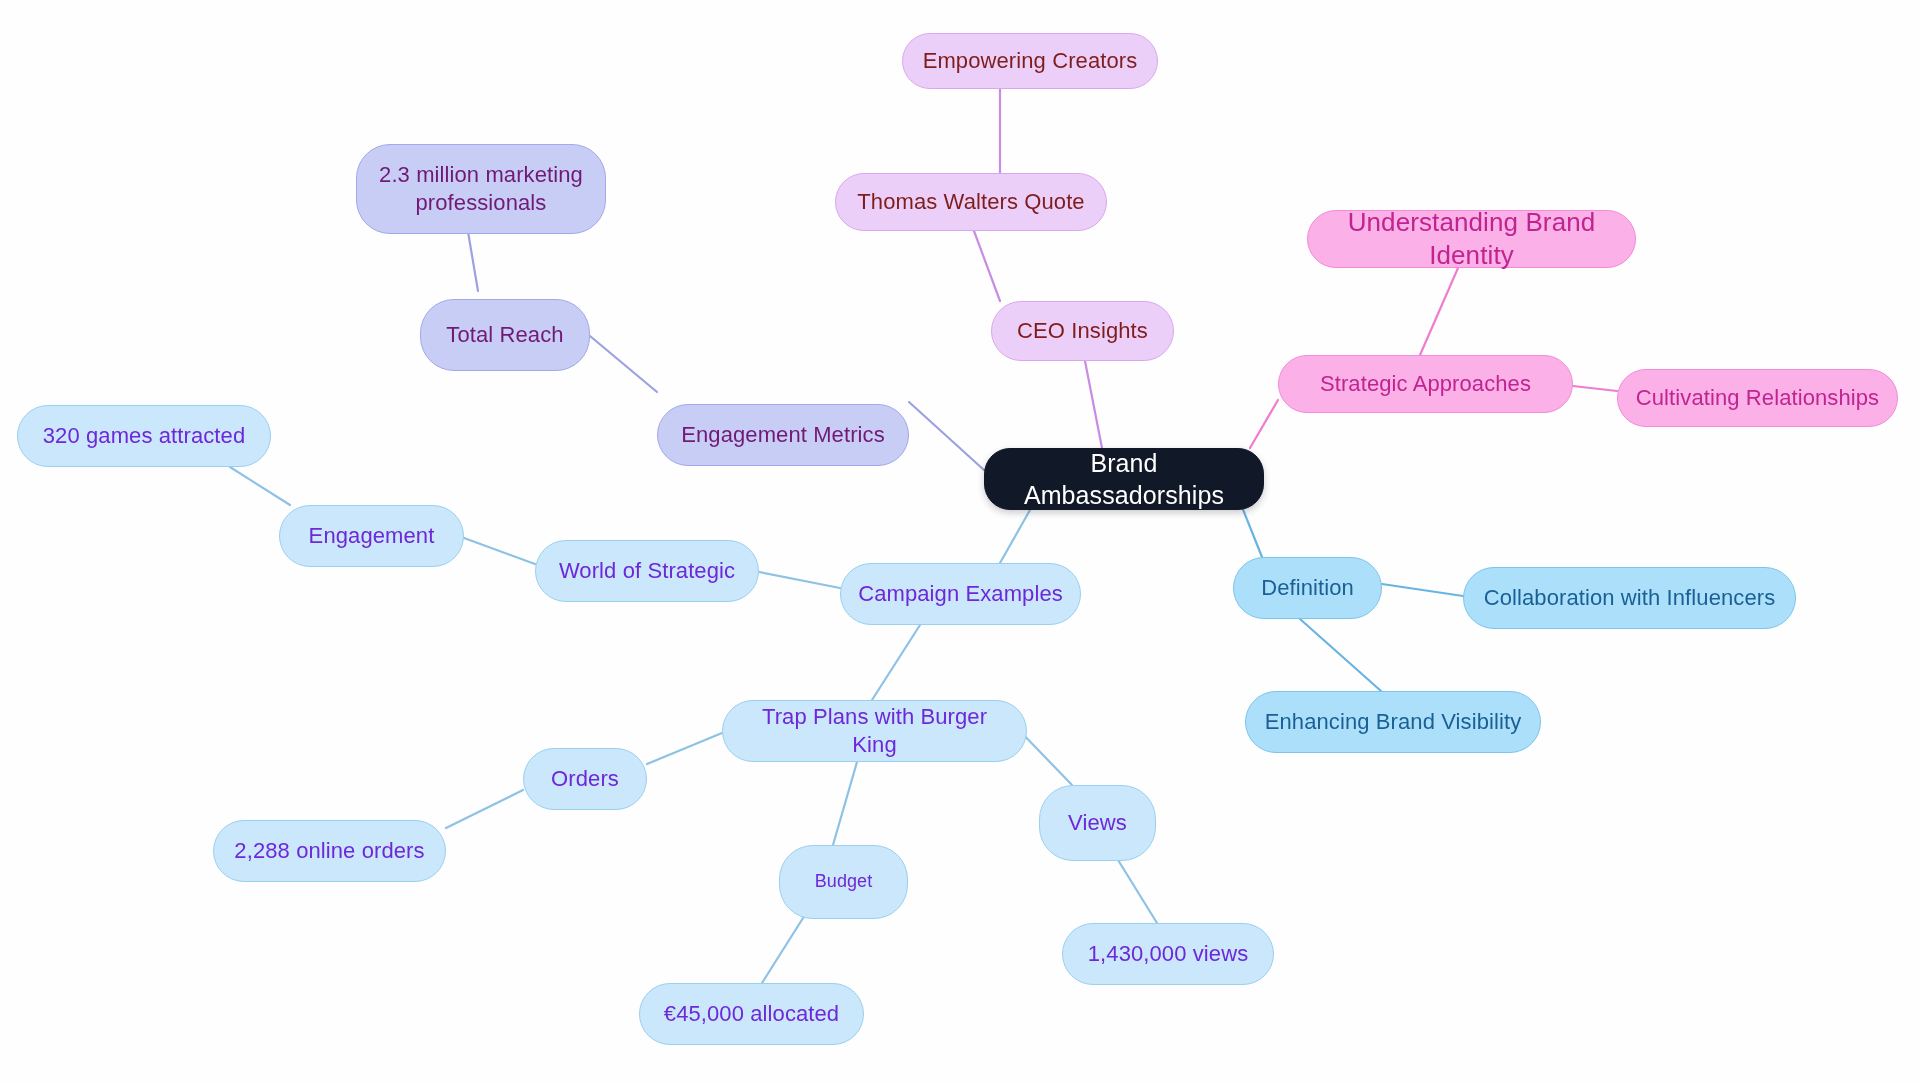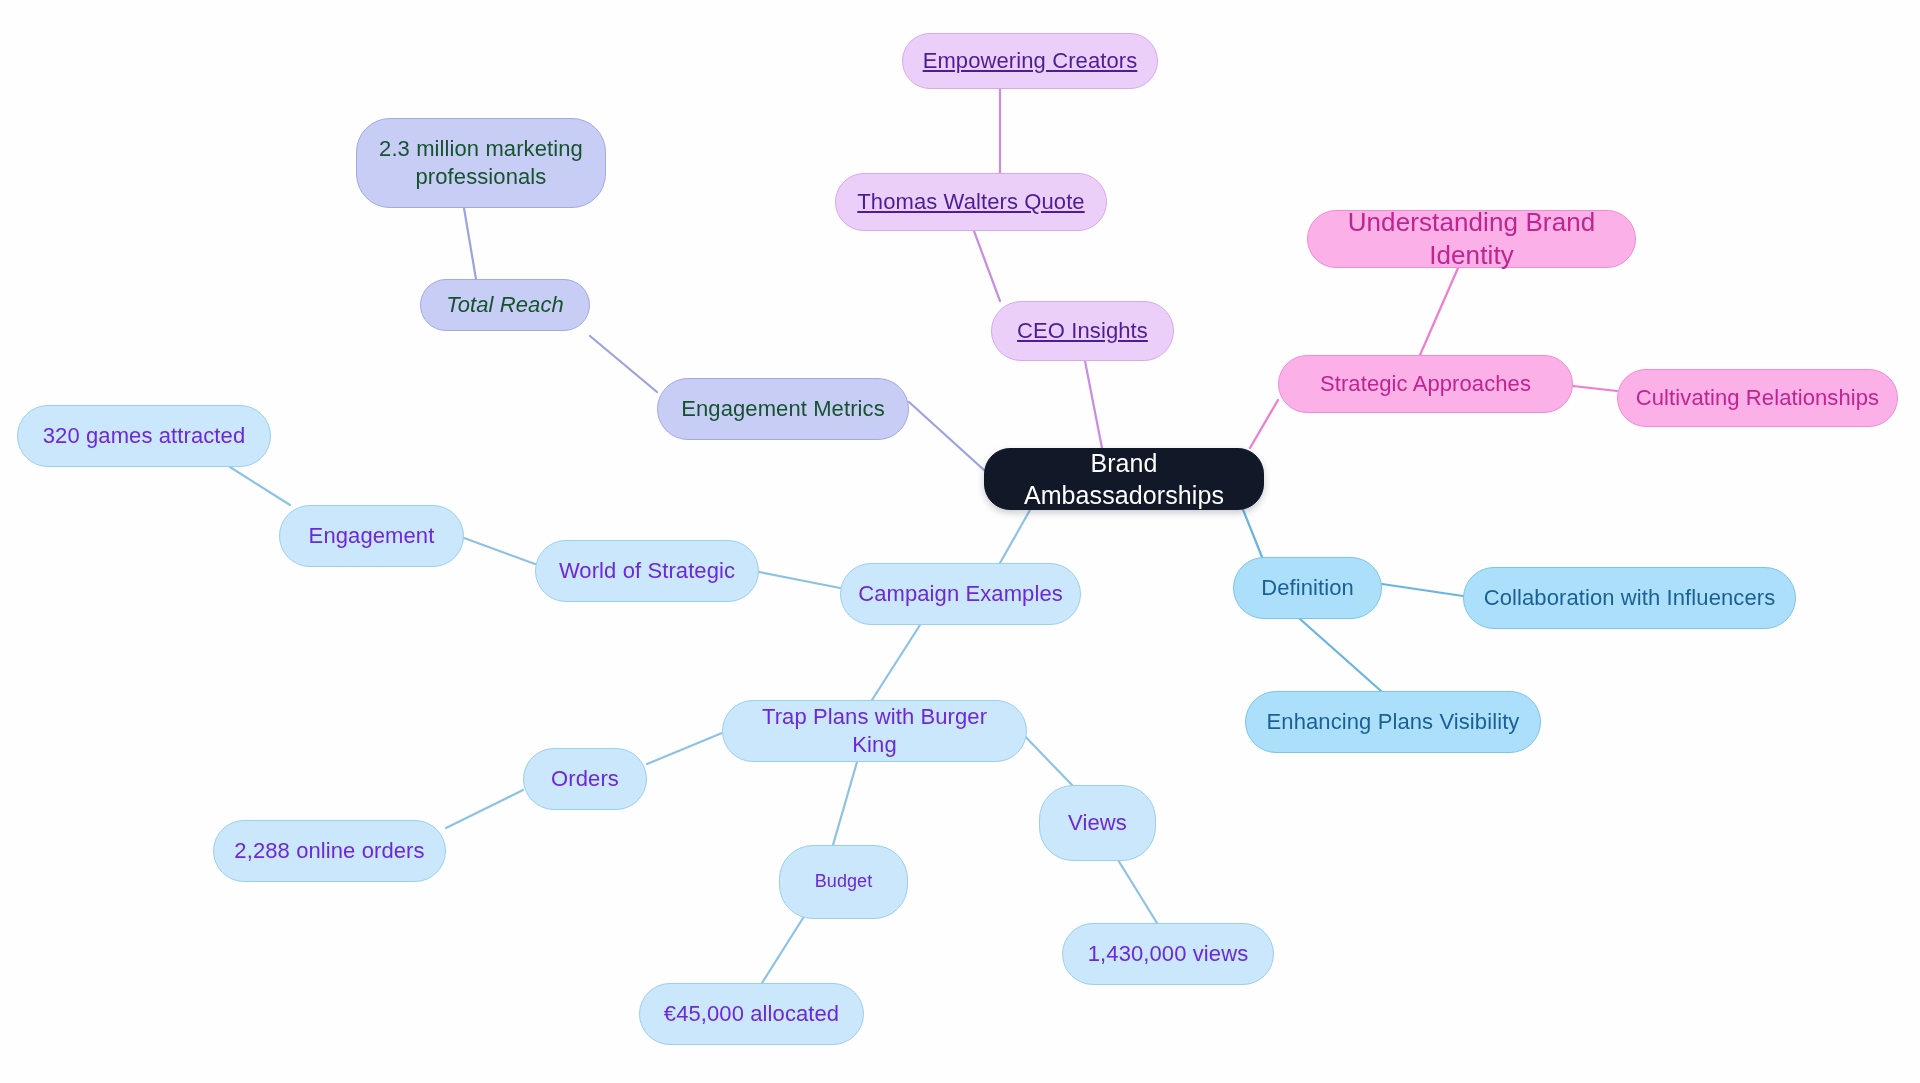--- a/index.html
+++ b/index.html
@@ -55,29 +55,29 @@
   }
   .node.blue-soft {
     background: #cbe7fb;
     border-color: #9ad0ef;
     color: #6d28d9;
     font-size: 22px;
   }
   .node.periwinkle {
     background: #c8cdf6;
     border-color: #a3a9e8;
-    color: #14532d;
+    color: #701a75;
     font-size: 22px;
+    margin-top: 26px;
   }
   .node.lilac {
     background: #eccff8;
     border-color: #d8a8ef;
-    color: #4c1d95;
+    color: #7f1d1d;
     font-size: 22px;
-    text-decoration: underline;
   }
   .node.pink {
     background: #fbb1e7;
     border-color: #f48ad8;
     color: #bf2490;
     font-size: 22px;
   }
 </style>
 </head>
 <body>
@@ -108,33 +108,33 @@
       <line x1="1016" y1="727" x2="1072" y2="785" stroke="#8dc2e4" stroke-width="2.2" stroke-linecap="round"></line>
       <line x1="1110" y1="847" x2="1157" y2="923" stroke="#8dc2e4" stroke-width="2.2" stroke-linecap="round"></line>
     </svg>
   <div id="node-layer">
       <div class="node root" style="left: 984px; top: 448px; width: 280px; height: 62px; background: rgb(17, 24, 39); border-color: rgb(17, 24, 39); color: rgb(255, 255, 255);"><span>Brand Ambassadorships</span></div>
       <div class="node lilac" style="left: 902px; top: 33px; width: 256px; height: 56px; font-size: 22px;"><span>Empowering Creators</span></div>
       <div class="node periwinkle" style="left: 356px; top: 118px; width: 250px; height: 90px; font-size: 22px;"><span>2.3 million marketing
 professionals</span></div>
       <div class="node lilac" style="left: 835px; top: 173px; width: 272px; height: 58px; font-size: 22px;"><span>Thomas Walters Quote</span></div>
       <div class="node pink" style="left: 1307px; top: 210px; width: 329px; height: 58px; font-size: 26px;"><span>Understanding Brand Identity</span></div>
-      <div class="node periwinkle" style="left: 420px; top: 279px; width: 170px; height: 52px; font-size: 22px; font-style: italic;"><span>Total Reach</span></div>
+      <div class="node periwinkle" style="left: 420px; top: 273px; width: 170px; height: 72px; font-size: 22px;"><span>Total Reach</span></div>
       <div class="node lilac" style="left: 991px; top: 301px; width: 183px; height: 60px; font-size: 22px;"><span>CEO Insights</span></div>
       <div class="node pink" style="left: 1278px; top: 355px; width: 295px; height: 58px; font-size: 22px;"><span>Strategic Approaches</span></div>
       <div class="node periwinkle" style="left: 657px; top: 378px; width: 252px; height: 62px; font-size: 22px;"><span>Engagement Metrics</span></div>
       <div class="node pink" style="left: 1617px; top: 369px; width: 281px; height: 58px; font-size: 22px;"><span>Cultivating Relationships</span></div>
       <div class="node blue-soft" style="left: 17px; top: 405px; width: 254px; height: 62px; font-size: 22px;"><span>320 games attracted</span></div>
       <div class="node blue-soft" style="left: 279px; top: 505px; width: 185px; height: 62px; font-size: 22px;"><span>Engagement</span></div>
       <div class="node blue-soft" style="left: 535px; top: 540px; width: 224px; height: 62px; font-size: 22px;"><span>World of Strategic</span></div>
       <div class="node blue" style="left: 1233px; top: 557px; width: 149px; height: 62px; font-size: 22px;"><span>Definition</span></div>
       <div class="node blue" style="left: 1463px; top: 567px; width: 333px; height: 62px; font-size: 22px;"><span>Collaboration with Influencers</span></div>
       <div class="node blue-soft" style="left: 840px; top: 563px; width: 241px; height: 62px; font-size: 22px;"><span>Campaign Examples</span></div>
       <div class="node blue-soft" style="left: 722px; top: 700px; width: 305px; height: 62px; font-size: 22px;"><span>Trap Plans with Burger King</span></div>
-      <div class="node blue" style="left: 1245px; top: 691px; width: 296px; height: 62px; font-size: 22px;"><span>Enhancing Plans Visibility</span></div>
+      <div class="node blue" style="left: 1245px; top: 691px; width: 296px; height: 62px; font-size: 22px;"><span>Enhancing Brand Visibility</span></div>
       <div class="node blue-soft" style="left: 523px; top: 748px; width: 124px; height: 62px; font-size: 22px;"><span>Orders</span></div>
       <div class="node blue-soft" style="left: 1039px; top: 785px; width: 117px; height: 76px; font-size: 22px;"><span>Views</span></div>
       <div class="node blue-soft" style="left: 213px; top: 820px; width: 233px; height: 62px; font-size: 22px;"><span>2,288 online orders</span></div>
       <div class="node blue-soft" style="left: 779px; top: 845px; width: 129px; height: 74px; font-size: 18px;"><span>Budget</span></div>
       <div class="node blue-soft" style="left: 1062px; top: 923px; width: 212px; height: 62px; font-size: 22px;"><span>1,430,000 views</span></div>
       <div class="node blue-soft" style="left: 639px; top: 983px; width: 225px; height: 62px; font-size: 22px;"><span>€45,000 allocated</span></div>
     </div>
 </div>
 
 </body></html>

